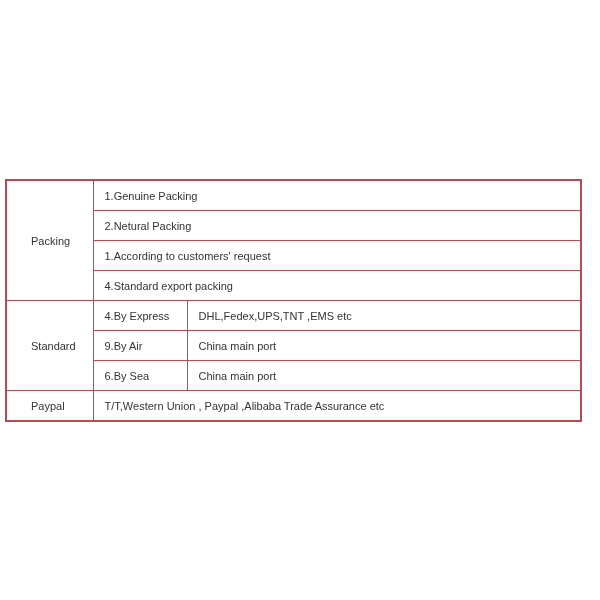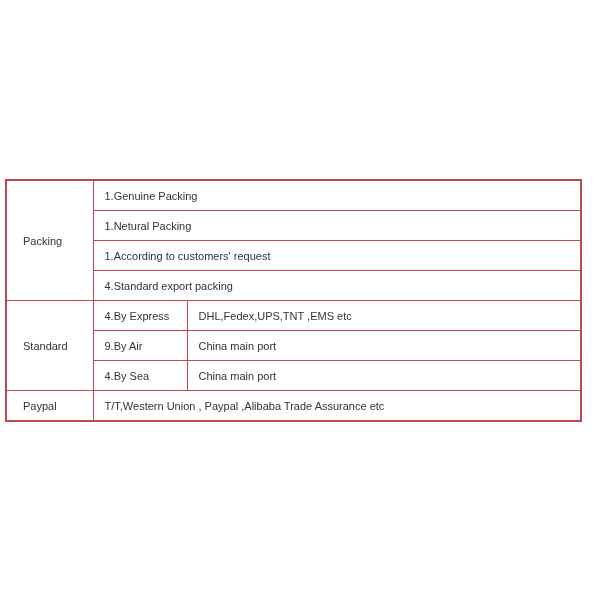--- a/index.html
+++ b/index.html
@@ -30,58 +30,58 @@
     font-size: 11px;
     line-height: 14px;
     color: var(--text-color, #333333);
     vertical-align: middle;
     padding: 0 4px 0 11px;
     background: var(--bg-color, #ffffff);
     white-space: nowrap;
     overflow: hidden;
   }
   table.info-table td.label-cell {
-    padding-left: 16px;
+    padding-left: 24px;
   }
 </style>
 </head>
 <body>
 
 <div class="canvas">
   <table class="info-table">
     <colgroup>
       <col style="width:87px">
       <col style="width:94px">
       <col>
     </colgroup>
     <tbody>
       <tr>
         <td class="label-cell" rowspan="4">Packing</td>
         <td colspan="2">1.Genuine Packing</td>
       </tr>
       <tr>
-        <td colspan="2">1.Netural Packing</td>
+        <td colspan="2">2.Netural Packing</td>
       </tr>
       <tr>
         <td colspan="2">1.According to customers' request</td>
       </tr>
       <tr>
         <td colspan="2">4.Standard export packing</td>
       </tr>
       <tr>
         <td class="label-cell" rowspan="3">Standard</td>
         <td>4.By Express</td>
         <td>DHL,Fedex,UPS,TNT ,EMS etc</td>
       </tr>
       <tr>
         <td>9.By Air</td>
         <td>China main port</td>
       </tr>
       <tr>
-        <td>4.By Sea</td>
+        <td>6.By Sea</td>
         <td>China main port</td>
       </tr>
       <tr>
         <td class="label-cell">Paypal</td>
         <td colspan="2">T/T,Western Union , Paypal ,Alibaba Trade Assurance etc</td>
       </tr>
     </tbody>
   </table>
 </div>
 

